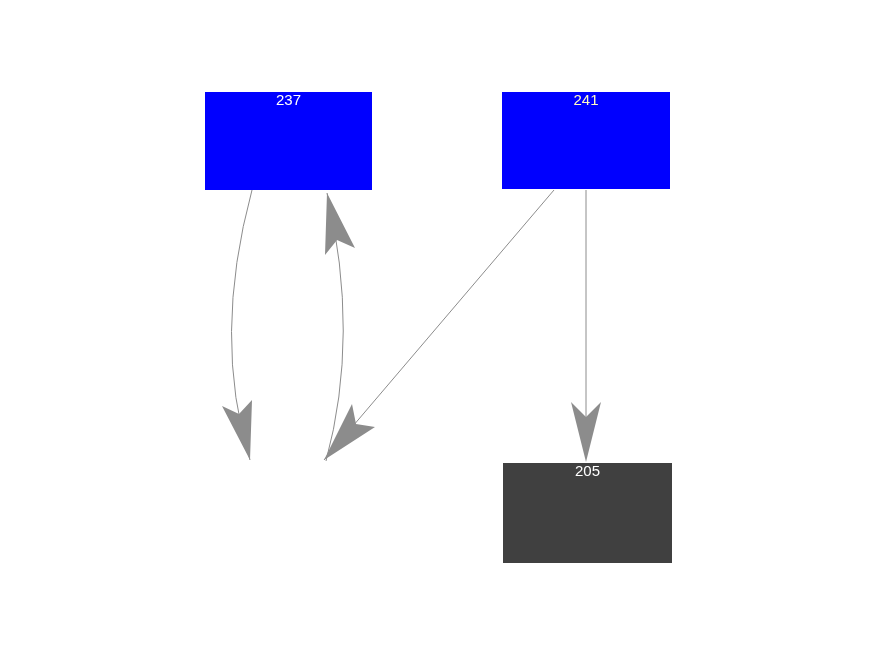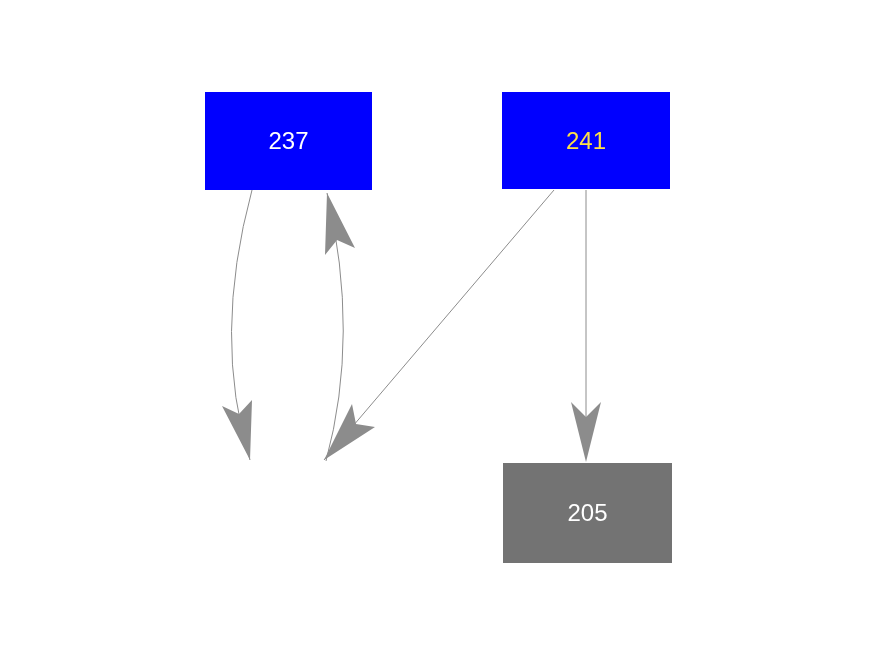--- a/index.html
+++ b/index.html
@@ -12,24 +12,23 @@
     overflow: hidden;
   }
   .edges-layer {
     position: absolute;
     left: 0; top: 0;
     width: 876px; height: 656px;
   }
   .node {
     position: absolute;
     display: flex;
-    align-items: center;
     justify-content: center;
     color: #ffffff;
-    font-size: 24px;
+    font-size: 15px;
     line-height: 1;
     user-select: none;
   }
   .node-237 { left: 205px; top: 92px;  width: 167px; height: 98px; }
   .node-241 { left: 502px; top: 92px;  width: 168px; height: 97px; }
   .node-208 { left: 205px; top: 464px; width: 167px; height: 99px; }
   .node-205 { left: 503px; top: 463px; width: 169px; height: 100px; }
 </style>
 </head>
 <body>
@@ -49,21 +48,21 @@
 
     <path d="M586,190 L586,418" fill="none" stroke-width="1" stroke="#8c8c8c"></path>
     <polygon points="586,462 571,402 586,417 601,402" fill="#8c8c8c"></polygon>
   </svg>
 
   <div class="node node-237" style="background: rgb(0, 0, 255);">
     <span style="color: rgb(255, 255, 255);">237</span>
   </div>
 
   <div class="node node-241" style="background: rgb(0, 0, 255);">
-    <span style="color: #fde047;">241</span>
+    <span style="color: #fef9c3;">241</span>
   </div>
 
 
-  <div class="node node-205" style="background: #737373;">
+  <div class="node node-205" style="background: #404040;">
     <span style="color: rgb(255, 255, 255);">205</span>
   </div>
 
 </div>
 
 </body></html>

